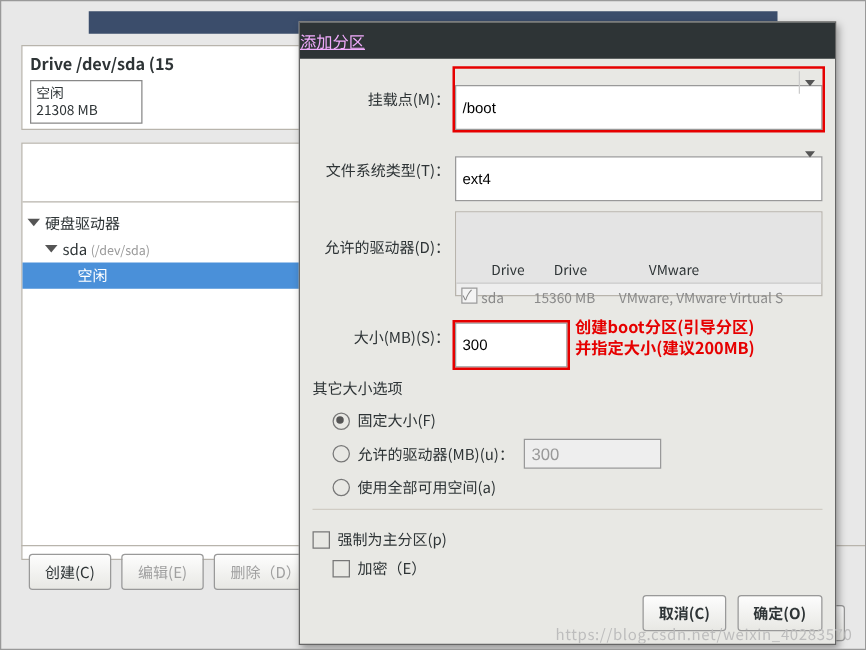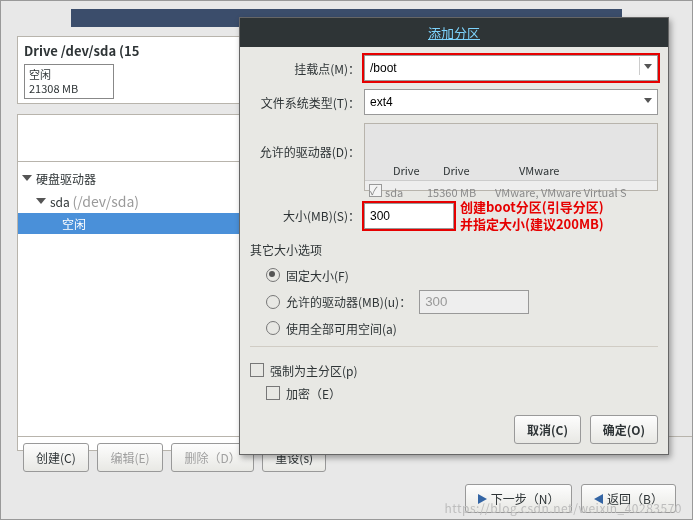--- a/index.html
+++ b/index.html
@@ -14,35 +14,35 @@
 .ghead div{padding:6px 4px;text-align:center;}
 .ghead .c1{flex:1;border-right:1px solid #b8b4ac;}
 .ghead .c2{width:48px;border-right:1px solid #b8b4ac;}
 .ghead .c3{width:64px;}
 .tree{padding:6px 4px;}
 .tree-row{padding:2px 0;display:flex;align-items:center;}
 .tree-row .lbl{flex:1;}
 .tree-row .sz{width:58px;text-align:right;}
 .tri{display:inline-block;width:0;height:0;border-left:5px solid transparent;border-right:5px solid transparent;border-top:6px solid #555;margin-right:4px;}
 .sel{background:#4a90d9;color:#fff;margin:0 -4px;padding:2px 14px;}
-.devpath{color:#9a9a9a;font-size:14px;}
+.devpath{color:#9a9a9a;font-size:10px;}
 .bottombar{position:absolute;left:16px;right:0;bottom:42px;height:34px;border-top:1px solid #b8b4ac;padding-top:6px;text-align:left;}
 .bottombar2{position:absolute;left:16px;right:16px;bottom:6px;text-align:right;}
 .btn{display:inline-flex;align-items:center;gap:4px;background:linear-gradient(#fdfdfd,#e8e8e4);border:1px solid #999;border-radius:3px;padding:5px 12px;margin-left:6px;font-size:12px;color:#2e3436;}
 .btn.disabled{color:#a0a0a0;}
 .arrow-left{width:0;height:0;border-top:5px solid transparent;border-bottom:5px solid transparent;border-right:9px solid #3465a4;}
 .arrow-right{width:0;height:0;border-top:5px solid transparent;border-bottom:5px solid transparent;border-left:9px solid #3465a4;}
 
 .dialog{position:absolute;top:16px;left:238px;width:428px;background:#e8e8e4;border:1px solid #666;box-shadow:2px 3px 6px rgba(0,0,0,.35);}
-.dlg-title{background:#2e3436;color:#7dd3fc;text-align:center;padding:5px 0;font-size:13px;text-decoration:underline;}
+.dlg-title{background:#2e3436;color:#f0abfc;padding:5px 0;font-size:13px;text-decoration:underline;}
 .dlg-body{padding:8px 10px 4px;}
 .frow{display:flex;align-items:center;margin-bottom:8px;}
 .flabel{width:110px;text-align:right;padding-right:4px;}
 .finput{flex:1;position:relative;}
-input[type=text],select,.combo{width:100%;box-sizing:border-box;border:1px solid #999;background:#fff;padding:3px 20px 3px 5px;font-size:12px;height:26px;}
+input[type=text],select,.combo{width:100%;box-sizing:border-box;border:1px solid #999;background:#fff;padding:3px 20px 3px 5px;font-size:12px;height:36px;margin-top:13px;}
 .combo-arrow{position:absolute;right:2px;top:2px;width:16px;height:18px;border-left:1px solid #ccc;display:flex;align-items:center;justify-content:center;}
 .combo-arrow::after{content:"";border-left:4px solid transparent;border-right:4px solid transparent;border-top:5px solid #555;}
 .red-outline{outline:2px solid #e60000;outline-offset:0;}
 .drive-list{flex:1;border:1px solid #b8b4ac;background:#eee;height:66px;font-size:11px;}
 .dl-head{display:flex;border-bottom:1px solid #ccc;background:#e4e4e4;}
 .dl-head div{padding:2px 4px;margin-top:36px;}
 .dl-row{display:flex;padding:3px 4px;color:#8a8a8a;}
 .dl-c0{width:16px;}
 .dl-c1{width:42px;}
 .dl-c2{width:68px;}

